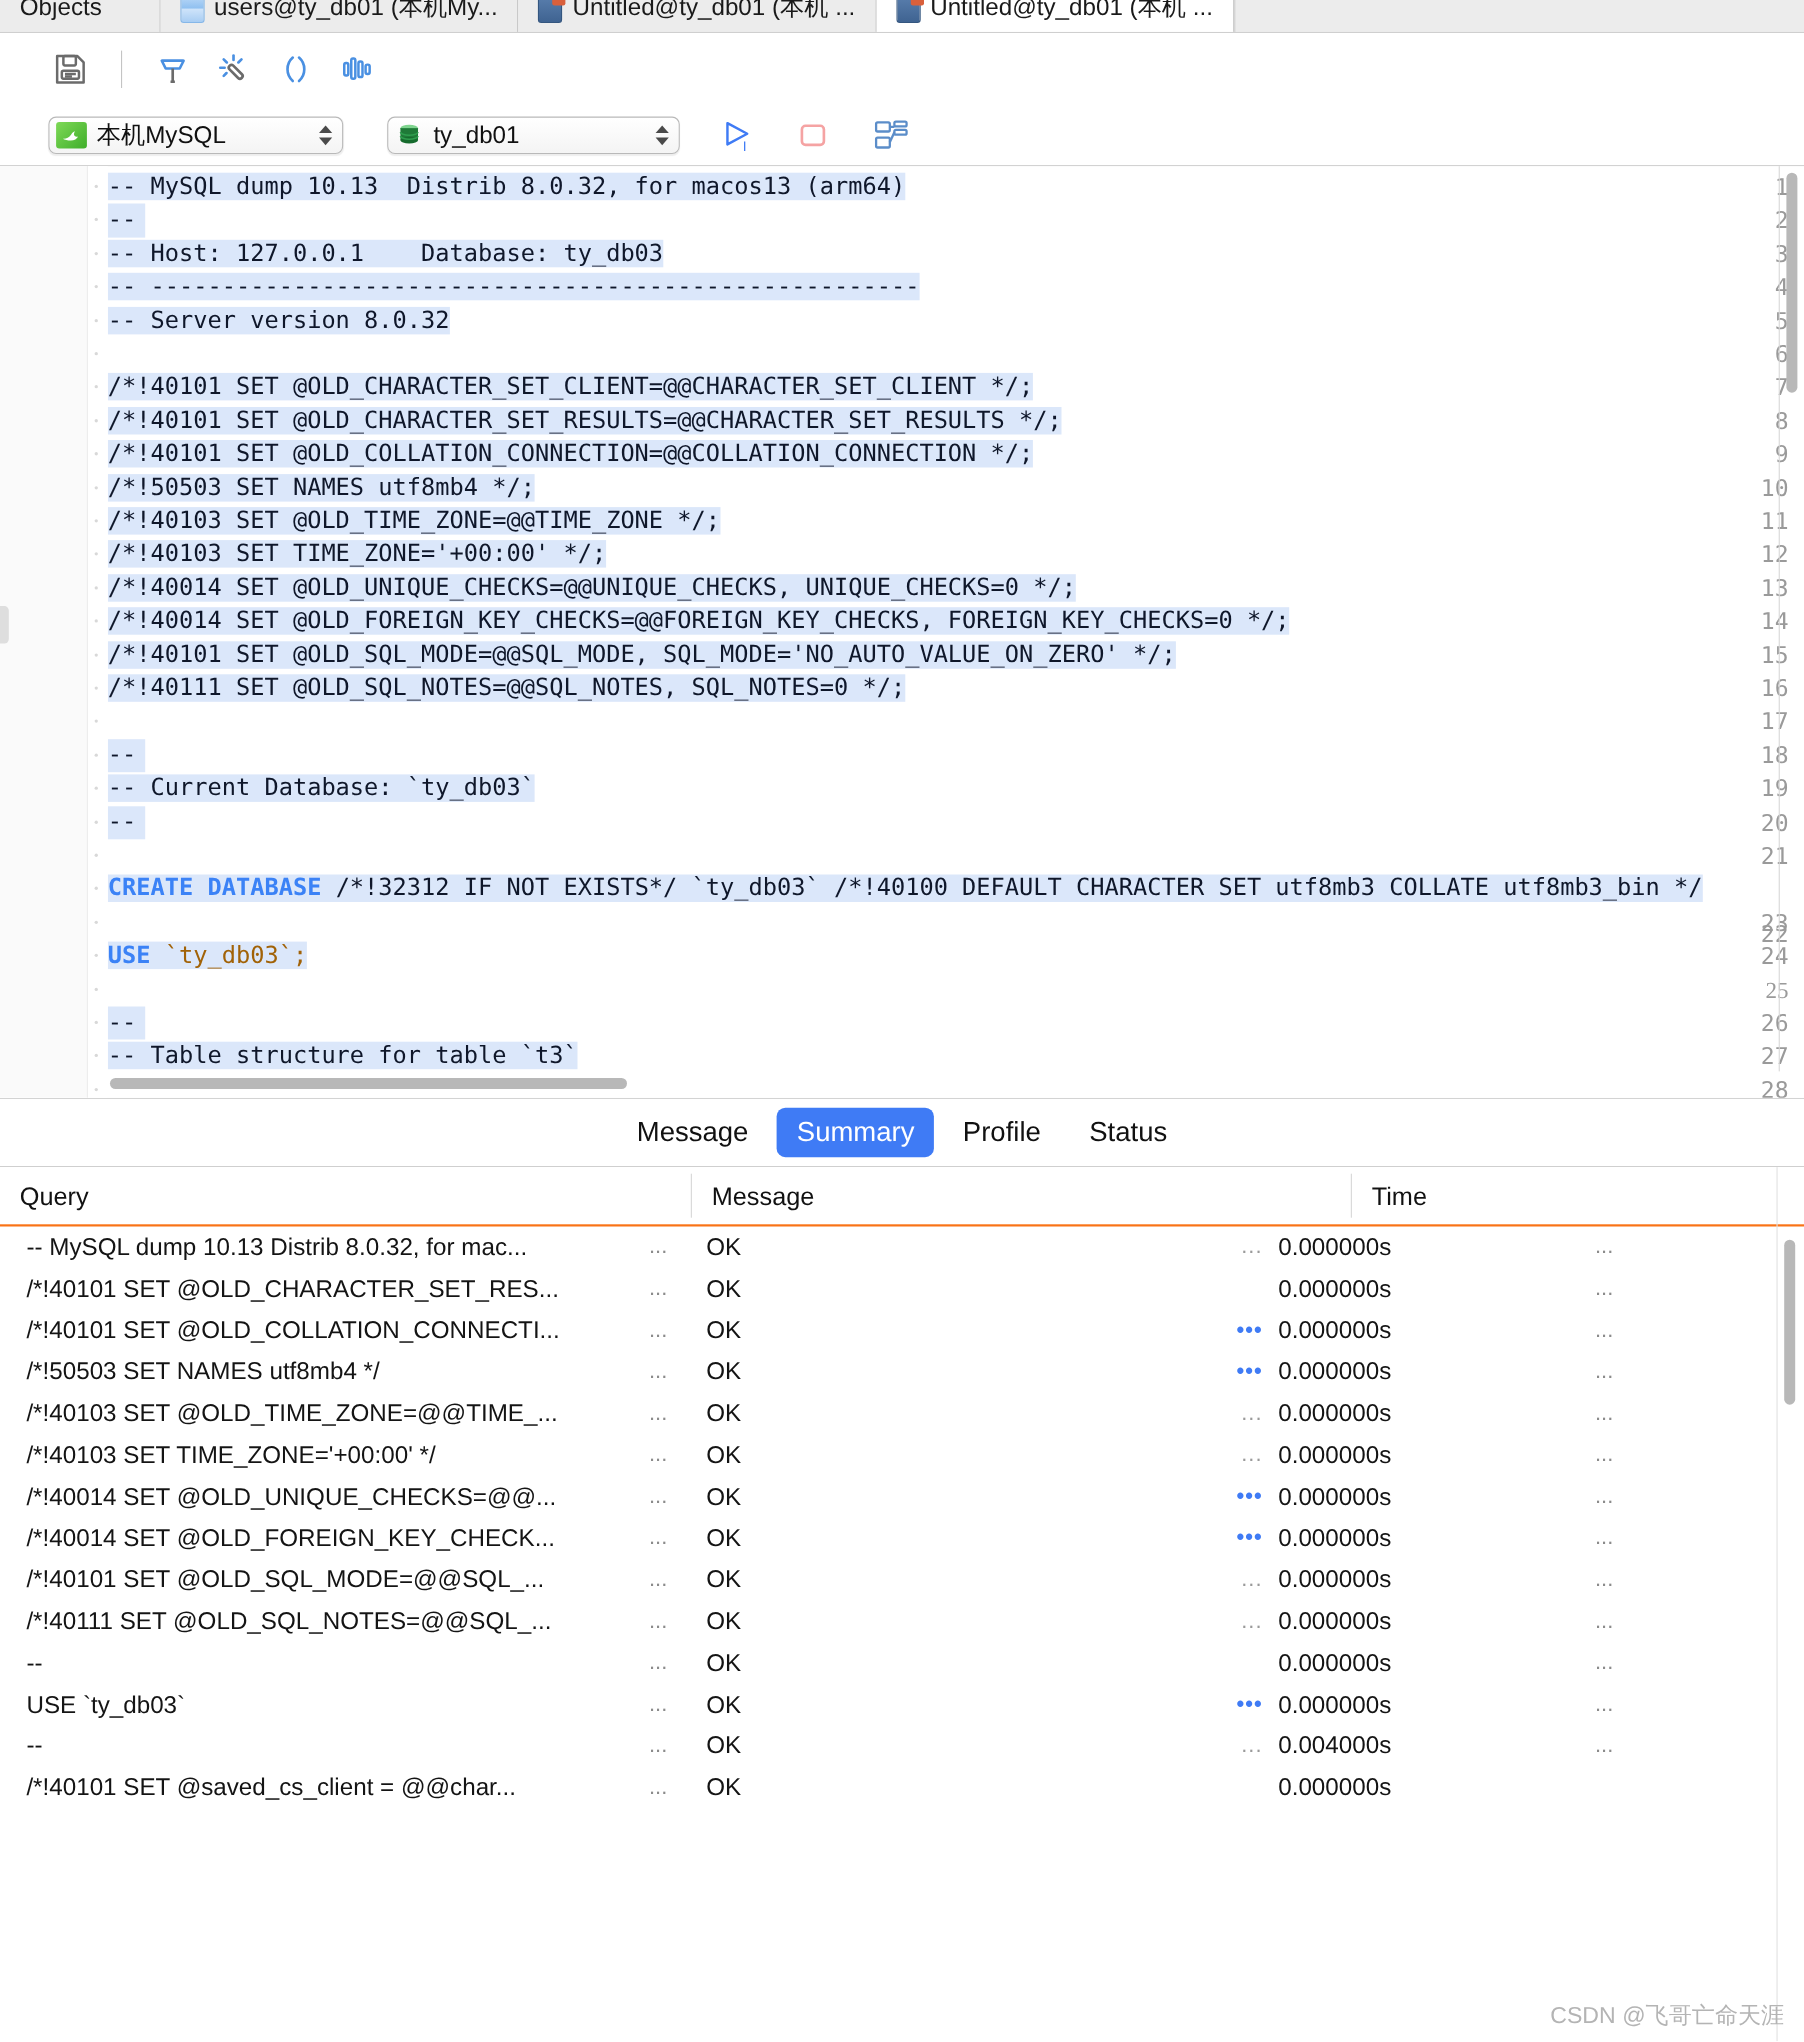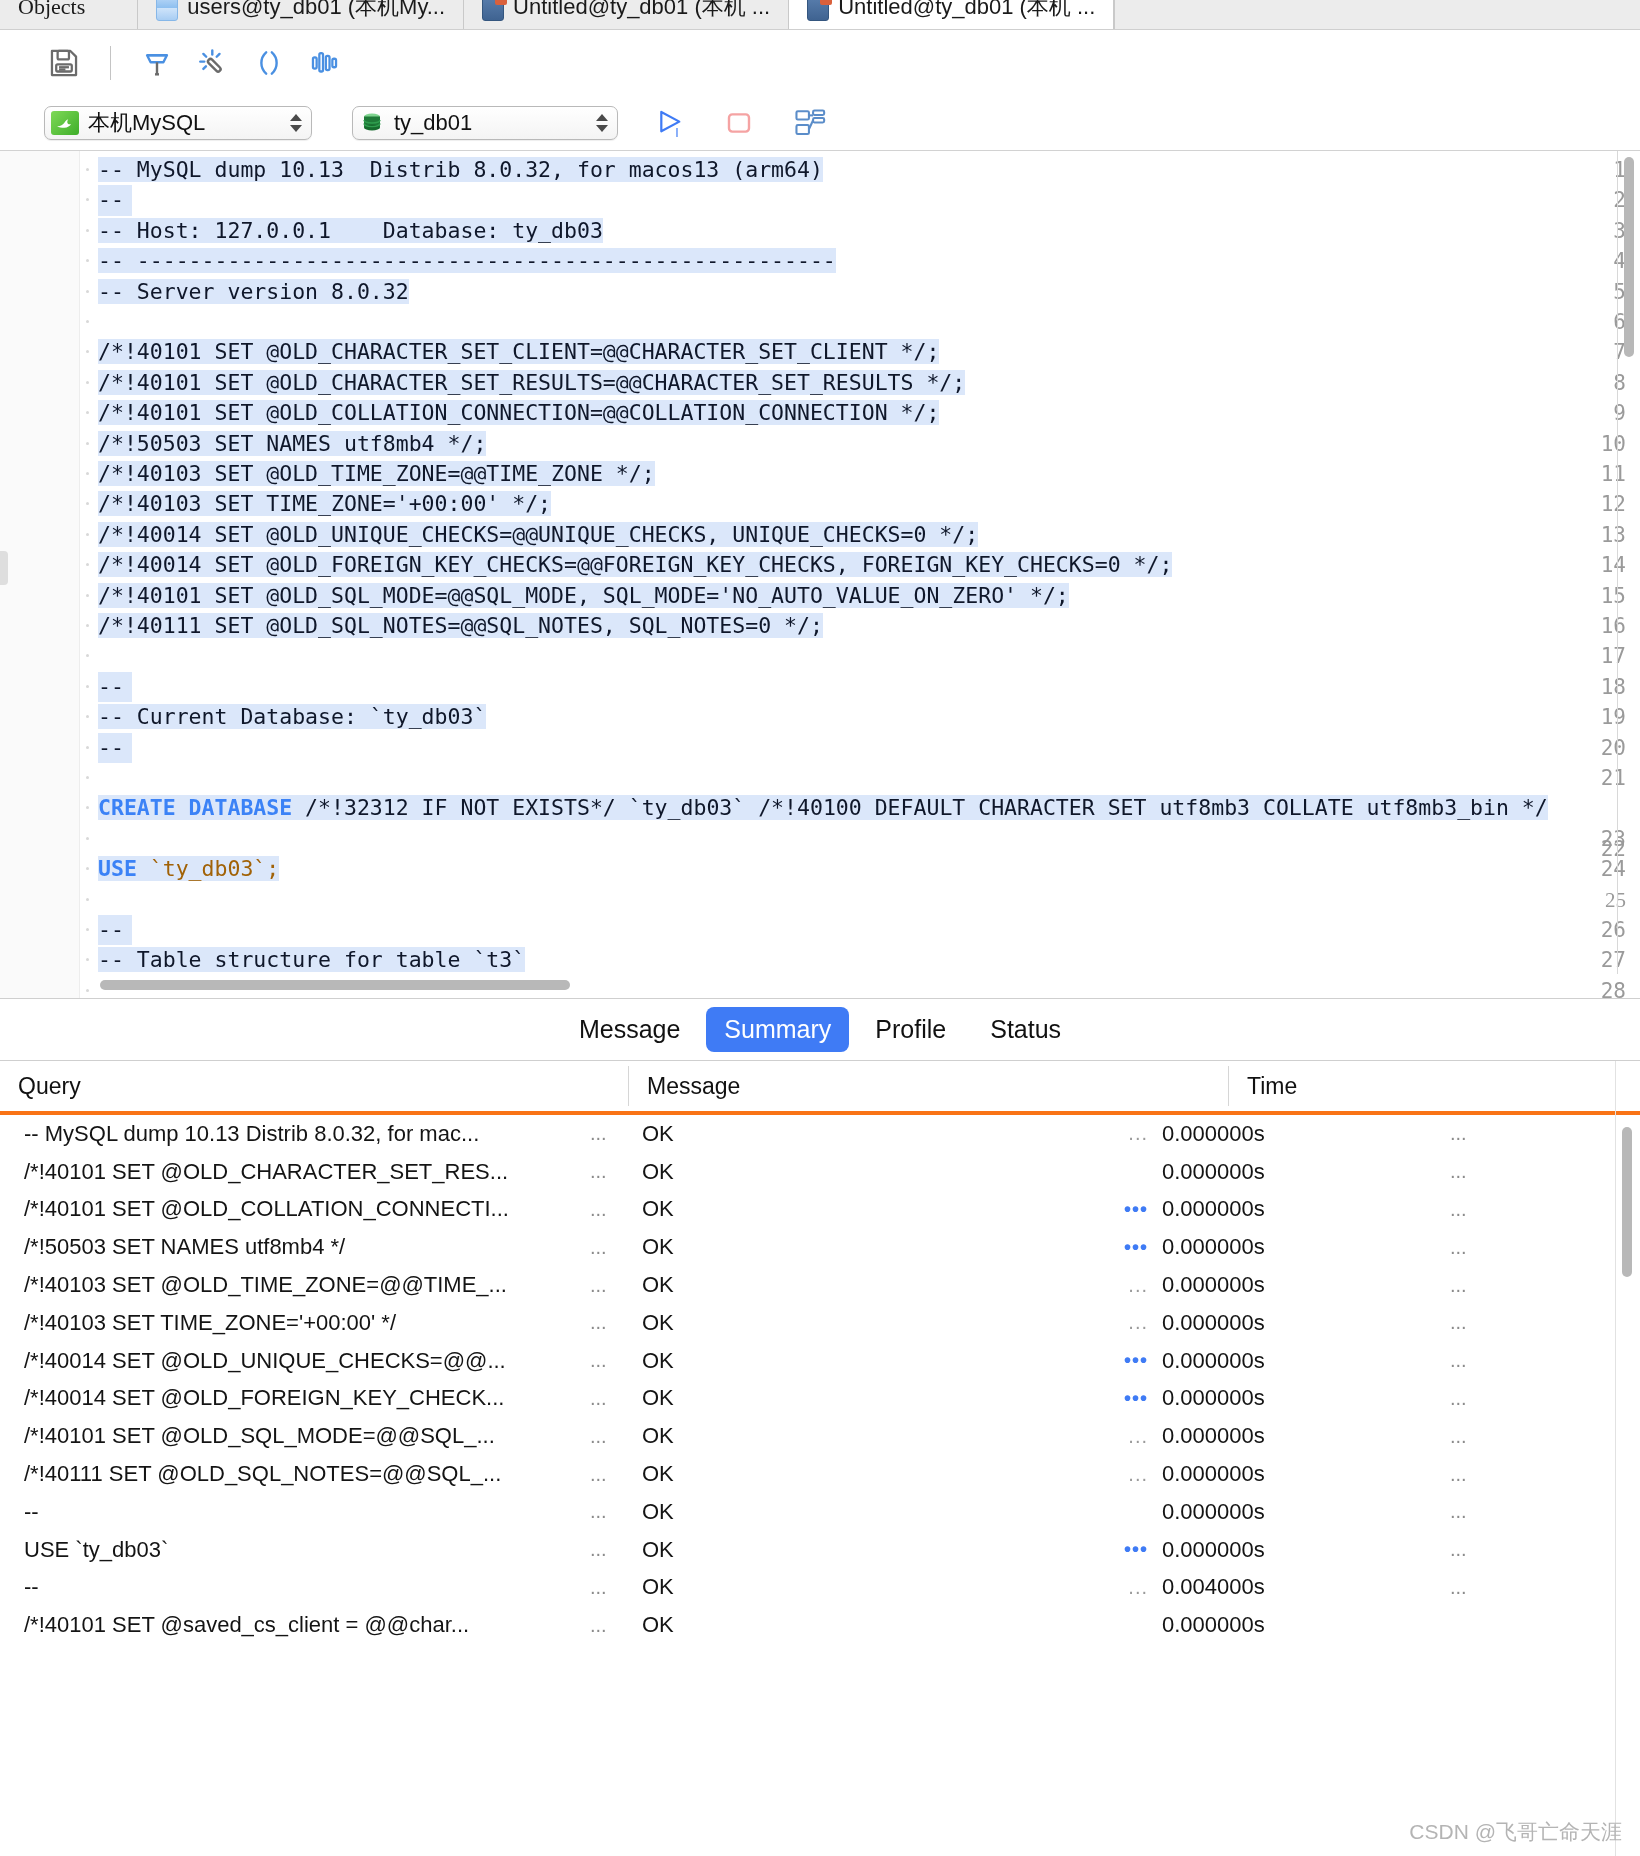--- a/index.html
+++ b/index.html
@@ -28,21 +28,21 @@
     gap: 9px;
     padding: 0 18px;
     font-size: 22px;
     color: #1a1a1a;
     border-right: 1px solid #c9c9c9;
     background: #ececec;
     white-space: nowrap;
     position: relative;
     top: 0;
   }
-  .tab.first { padding-right: 52px; font-family: Liberation Serif, serif; }
+  .tab.first { padding-right: 52px; }
   .tab.active { background: #ffffff; }
   .tab .tlabel { position: relative; top: -7px; }
   .tab-icon {
     width: 22px; height: 26px;
     position: relative; top: -6px;
     border-radius: 3px;
     flex: none;
   }
   .icon-sheet {
     background: linear-gradient(180deg,#bcd9f7 0%, #8fc0f0 48%, #cfe4fa 50%, #a8cdf3 100%);
@@ -258,21 +258,21 @@
     position: relative;
     border-top: 1px solid #cfcfcf;
     height: 796px;
     background: #ffffff;
     overflow: hidden;
   }
   .thead {
     display: flex;
     height: 54px;
     align-items: center;
-    border-bottom: 4px solid #f97316;
+    border-bottom: 2px solid #f97316;
     background: #ffffff;
   }
   .th {
     font-size: 23px;
     color: #111;
     padding-left: 18px;
     height: 40px;
     line-height: 40px;
     position: relative;
   }

